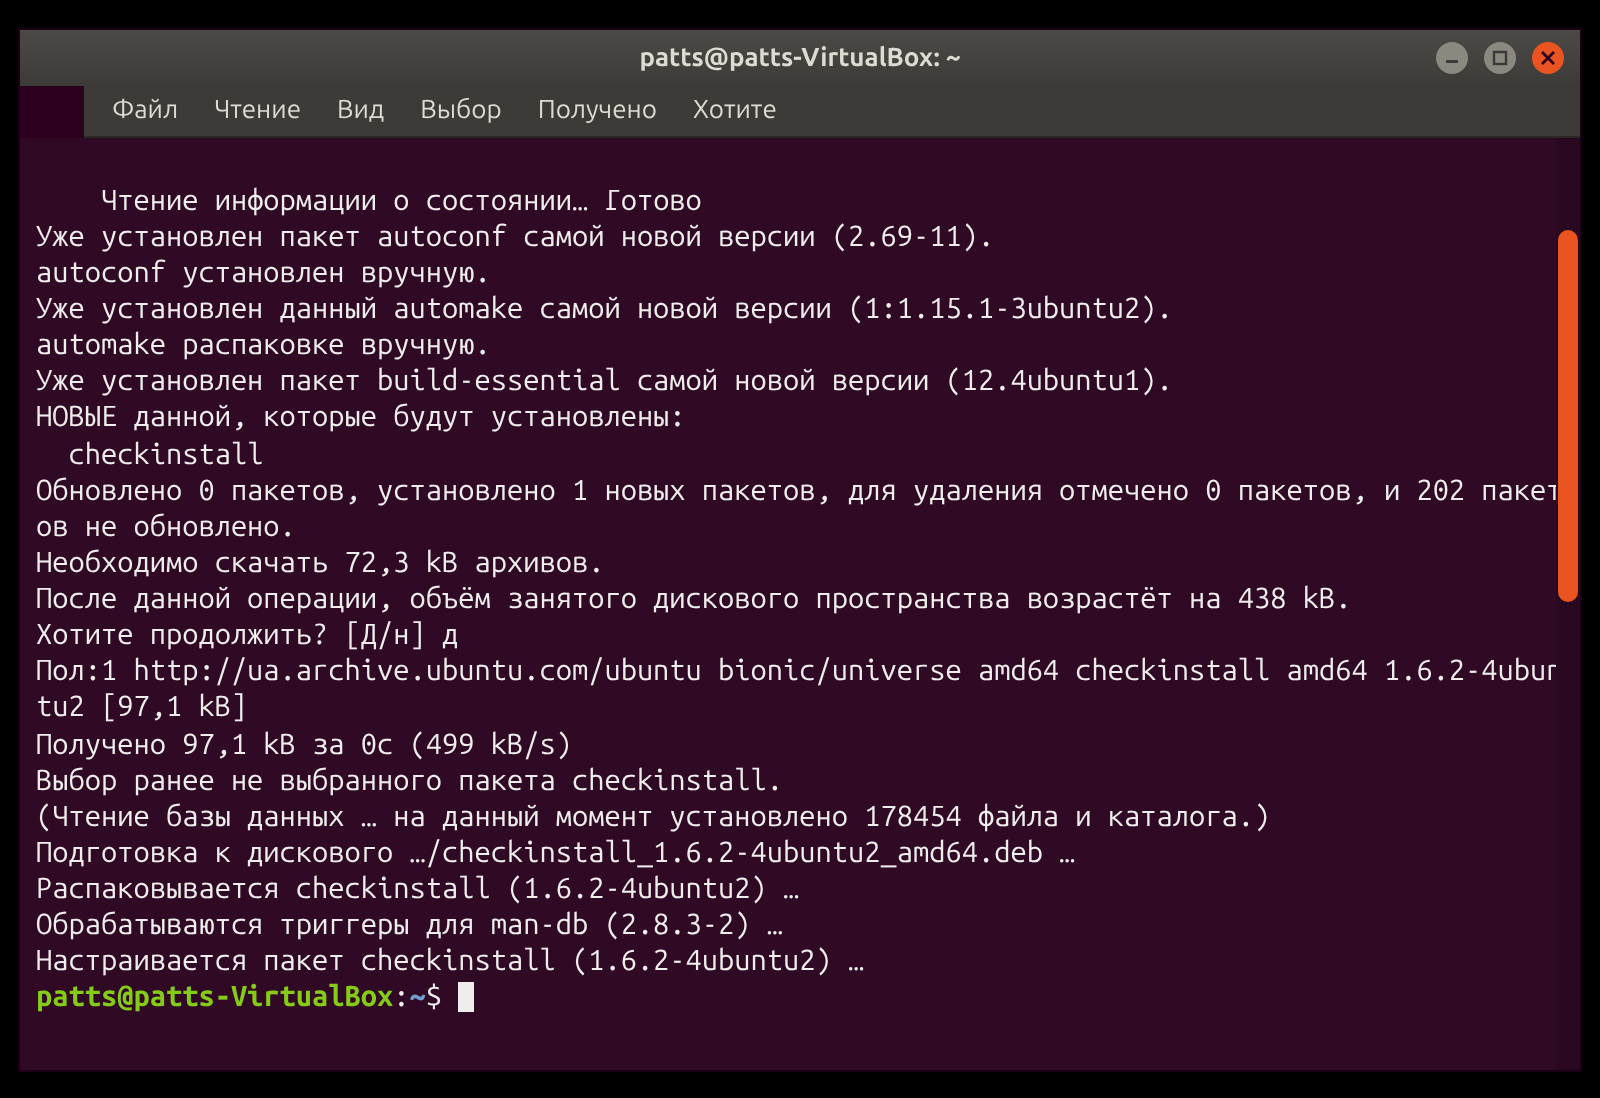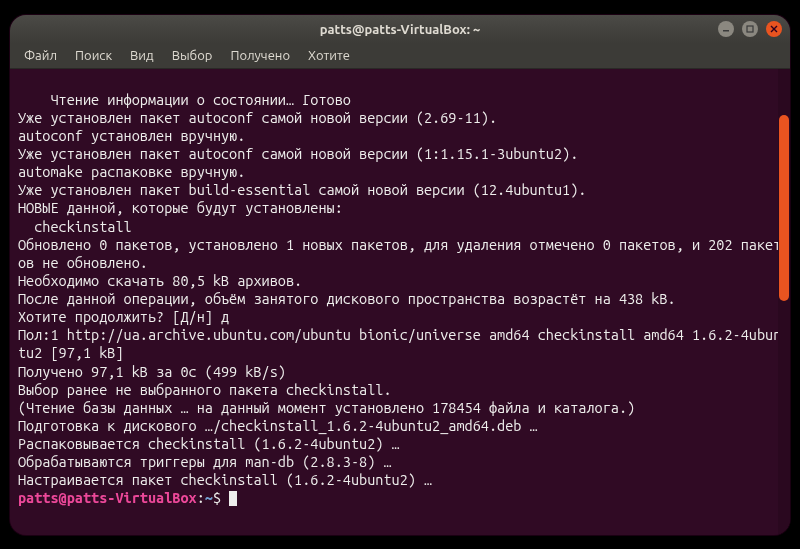--- a/index.html
+++ b/index.html
@@ -10,21 +10,21 @@
     overflow: hidden;
     font-family: "Ubuntu", "DejaVu Sans", sans-serif;
     display: flex;
     align-items: center;
     justify-content: center;
   }
   .window {
     width: 780px;
     height: 520px;
     background: #2c001e;
-    border-radius: 16px;
+    border-radius: 0;
     overflow: hidden;
     box-shadow: 0 0 0 1px #1a0012;
     display: flex;
     flex-direction: column;
   }
   .titlebar {
     height: 28px;
     background: linear-gradient(#4b4a46, #3c3b37);
     display: flex;
     align-items: center;
@@ -59,20 +59,21 @@
   .menubar {
     height: 26px;
     background: #3c3b37;
     display: flex;
     align-items: center;
     padding: 0 6px;
     gap: 2px;
     color: #dfdbd2;
     font-size: 13px;
     border-bottom: 1px solid #2a2926;
+    margin-left: 32px;
   }
   .menu-item {
     padding: 3px 8px;
     cursor: pointer;
     border-radius: 3px;
   }
   .terminal {
     flex: 1;
     background: #300a24;
     padding: 4px 8px 4px 8px;
@@ -91,21 +92,21 @@
     width: 12px; height: 100%;
     background: #2a081f;
   }
   .scrollbar-thumb {
     position: absolute;
     right: 1px;
     width: 10px;
     background: #e95420;
     border-radius: 5px;
   }
-  .prompt-user { color: #ec4899; font-weight: bold; }
+  .prompt-user { color: #84cc16; font-weight: bold; }
   .prompt-path { color: #729fcf; font-weight: bold; }
   .cursor {
     display: inline-block;
     width: 8px; height: 15px;
     background: #eeeeec;
     vertical-align: text-bottom;
   }
 </style>
 </head>
 <body>
@@ -128,46 +129,46 @@
       <div class="win-btn close">
         <svg viewBox="0 0 8 8">
             <path d="M1 1 L7 7 M7 1 L1 7" stroke="#2c001e" stroke-width="1.4"></path>
           </svg>
       </div>
     </div>
   </div>
 
   <div class="menubar">
     <div class="menu-item">Файл</div>
-    <div class="menu-item">Поиск</div>
+    <div class="menu-item">Чтение</div>
     <div class="menu-item">Вид</div>
     <div class="menu-item">Выбор</div>
     <div class="menu-item">Получено</div>
     <div class="menu-item">Хотите</div>
   </div>
 
   <div class="terminal">
     <div class="scrollbar">
       <div class="scrollbar-thumb" style="top:10%;height:40%;"></div>
     </div><span>Чтение информации о состоянии… Готово</span>
 <span>Уже установлен пакет autoconf самой новой версии (2.69-11).</span>
 <span>autoconf установлен вручную.</span>
-<span>Уже установлен пакет autoconf самой новой версии (1:1.15.1-3ubuntu2).</span>
+<span>Уже установлен данный automake самой новой версии (1:1.15.1-3ubuntu2).</span>
 <span>automake распаковке вручную.</span>
 <span>Уже установлен пакет build-essential самой новой версии (12.4ubuntu1).</span>
 <span>НОВЫЕ данной, которые будут установлены:</span>
 <span>  checkinstall</span>
 <span>Обновлено 0 пакетов, установлено 1 новых пакетов, для удаления отмечено 0 пакетов, и 202 пакетов не обновлено.</span>
-<span>Необходимо скачать 80,5 kB архивов.</span>
+<span>Необходимо скачать 72,3 kB архивов.</span>
 <span>После данной операции, объём занятого дискового пространства возрастёт на 438 kB.</span>
 <span>Хотите продолжить? [Д/н] д</span>
 <span>Пол:1 http://ua.archive.ubuntu.com/ubuntu bionic/universe amd64 checkinstall amd64 1.6.2-4ubuntu2 [97,1 kB]</span>
 <span>Получено 97,1 kB за 0с (499 kB/s)</span>
 <span>Выбор ранее не выбранного пакета checkinstall.</span>
 <span>(Чтение базы данных … на данный момент установлено 178454 файла и каталога.)</span>
 <span>Подготовка к дискового …/checkinstall_1.6.2-4ubuntu2_amd64.deb …</span>
 <span>Распаковывается checkinstall (1.6.2-4ubuntu2) …</span>
-<span>Обрабатываются триггеры для man-db (2.8.3-8) …</span>
+<span>Обрабатываются триггеры для man-db (2.8.3-2) …</span>
 <span>Настраивается пакет checkinstall (1.6.2-4ubuntu2) …</span>
 <span class="prompt-user">patts@patts-VirtualBox</span><span>:</span><span class="prompt-path">~</span><span>$ </span><span class="cursor"></span>
   </div>
 
 </div>
 
 </body></html>

